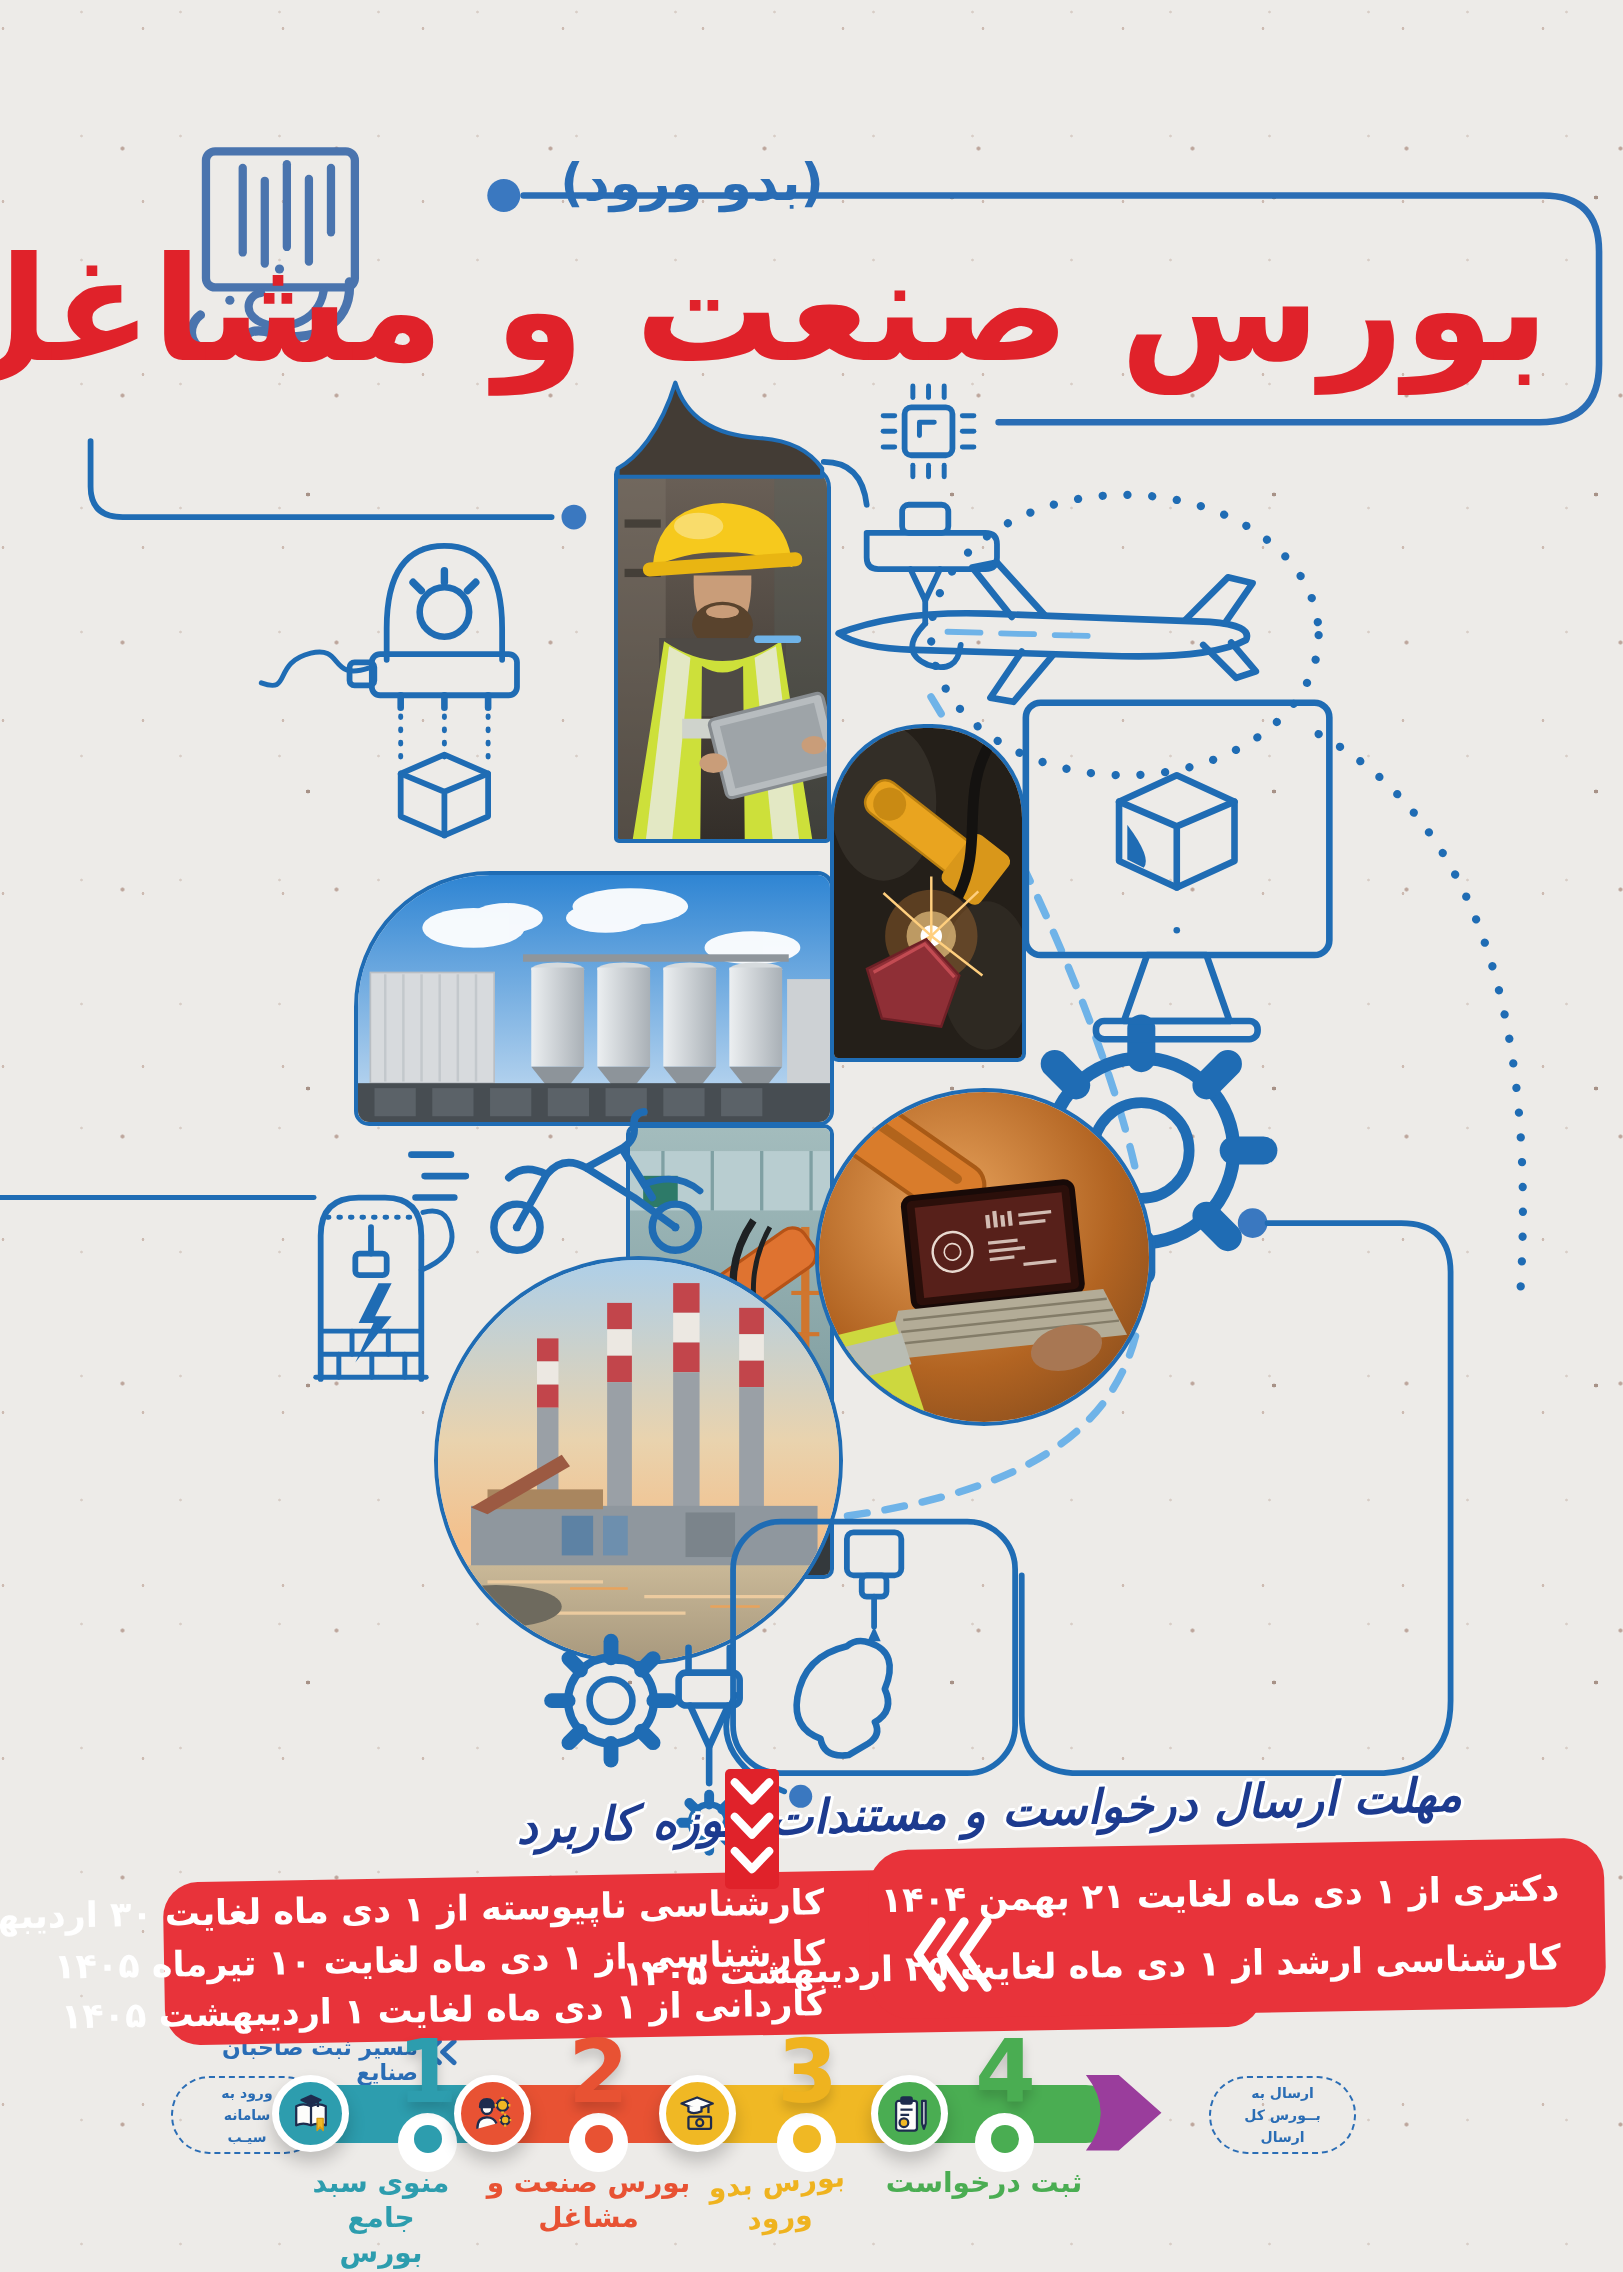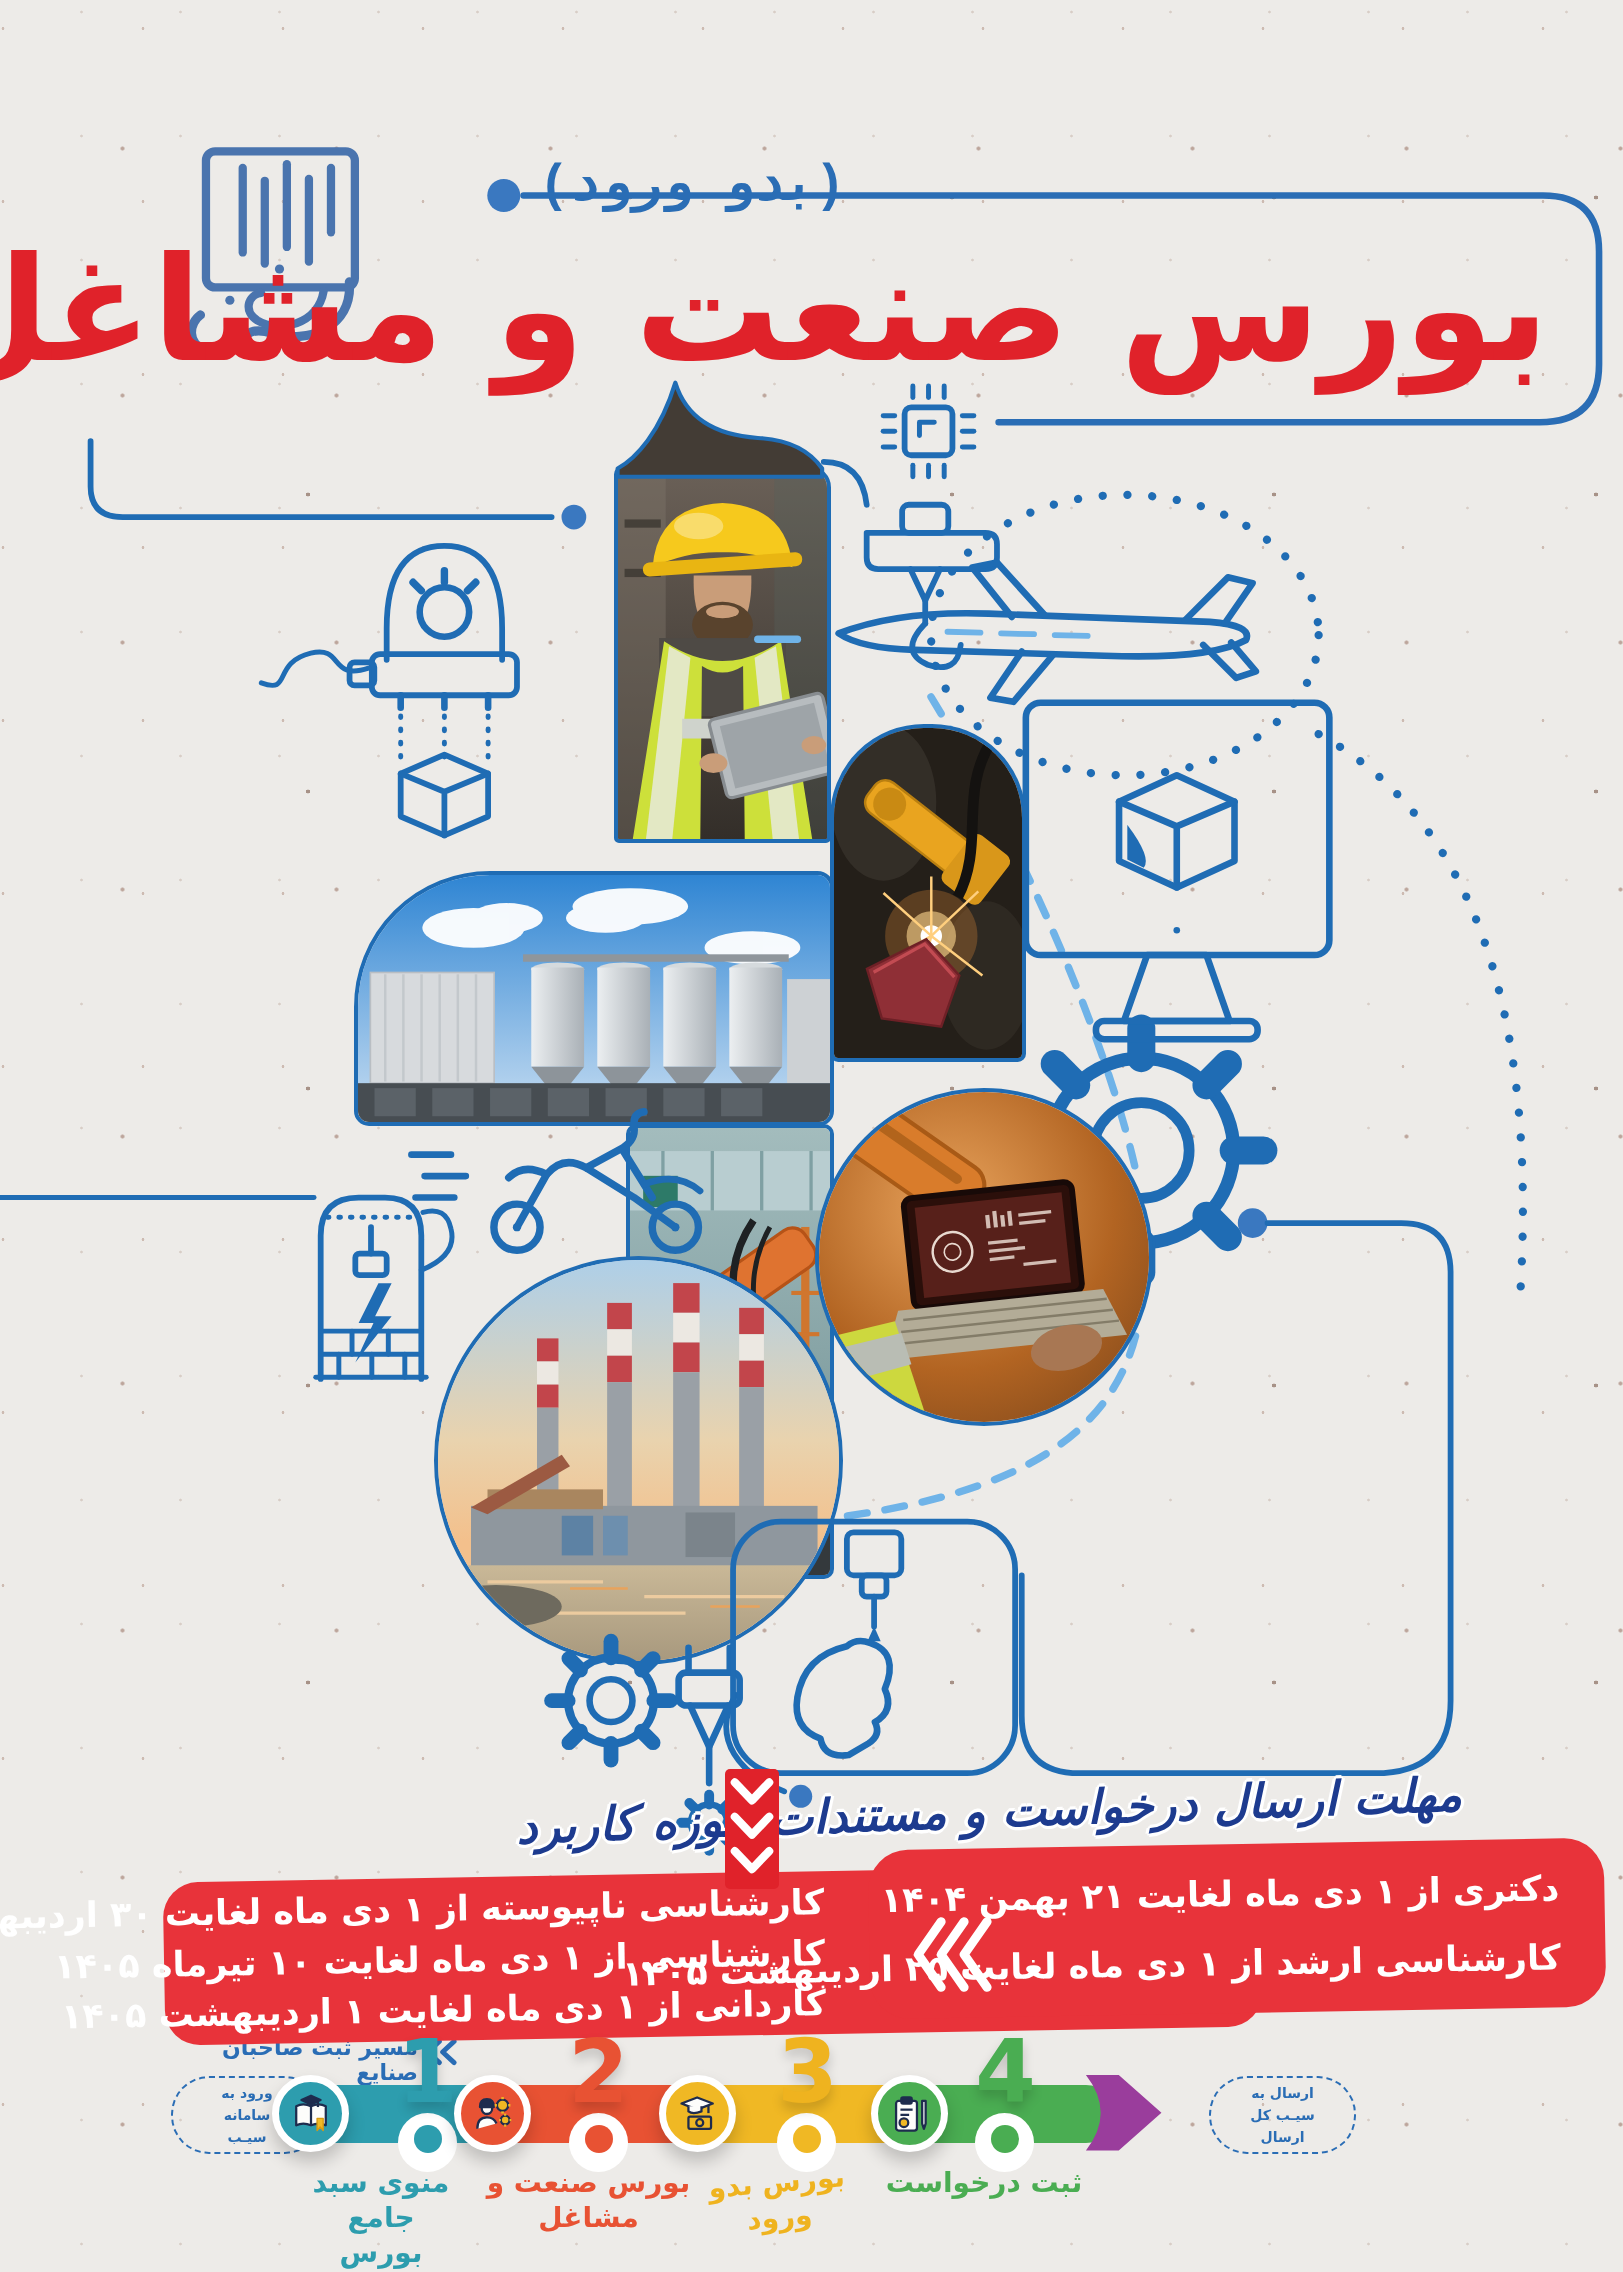--- a/index.html
+++ b/index.html
@@ -17,21 +17,21 @@
   }
   .abs{position:absolute;}
   svg{display:block;}
   .overlay{position:absolute;left:0;top:0;width:1624px;height:2273px;pointer-events:none;}
 
   
   .logo-wrap{left:165px;top:144px;width:231px;height:239px;}
   .ministry{left:124px;top:381px;width:313px;text-align:center;color:#3a6fad;
             font-size:24px;font-weight:bold;}
   .pre-title{left:528px;top:153px;width:330px;text-align:center;color:#2a6db5;
-             font-size:51px;font-weight:bold;font-family:Liberation Mono, monospace;}
+             font-size:51px;font-weight:bold;}
   .main-title{left:363px;top:224px;width:1187px;text-align:left;color:#e0222a;
               font-size:145px;font-weight:bold;line-height:1.18;white-space:nowrap;direction:rtl;}
 
   
   .photo{position:absolute;border:4.1px solid #1f6cb4;overflow:hidden;background:#dfe3e6;}
   .photo svg{width:100%;height:100%;}
   .ph-worker {left:615px;top:466px;width:209px;height:369px;border-radius:8.2px 21.4px 5px 5px;z-index:4;}
   .ph-factory{left:355px;top:871px;width:472px;height:247px;border-radius:136px 16.5px 15px 15px;z-index:4;}
   .ph-weld   {left:831px;top:724px;width:188px;height:330px;border-radius:94px 94px 8.2px 8.2px;z-index:4;}
   .ph-robots {left:627px;top:1124px;width:200px;height:447px;border-radius:10px;z-index:3;}
@@ -639,21 +639,21 @@
     </svg>
   </div>
 
   <div class="abs dashbox entrybox">
     <span>ورود به</span>
     <span>سامانه</span>
     <span>سیـب</span>
   </div>
   <div class="abs dashbox exitbox">
     <span>ارسال به</span>
-    <span>سیـب کل</span>
+    <span>بــورس کل</span>
     <span>ارسال</span>
   </div>
 
   <div class="bar bar-1"></div>
   <div class="bar bar-2"></div>
   <div class="bar bar-3"></div>
   <div class="bar bar-4"></div>
 
   <div class="stepnum c-teal" style="left:379px;">1</div>
   <div class="stepnum c-orange" style="left:550px;">2</div>

